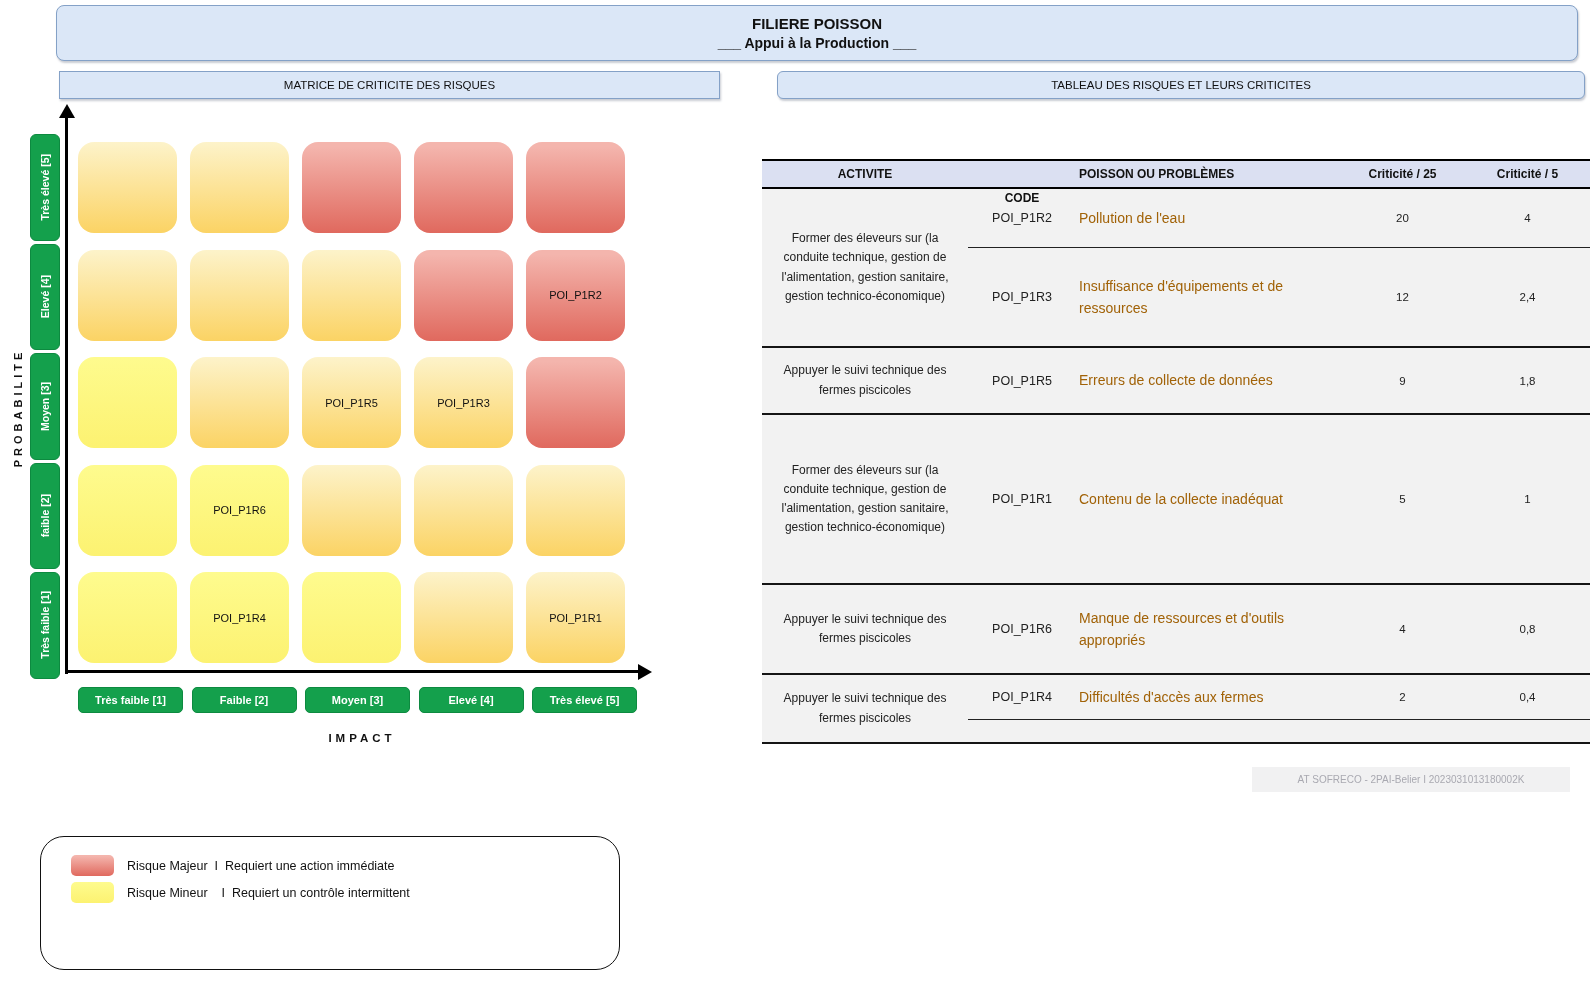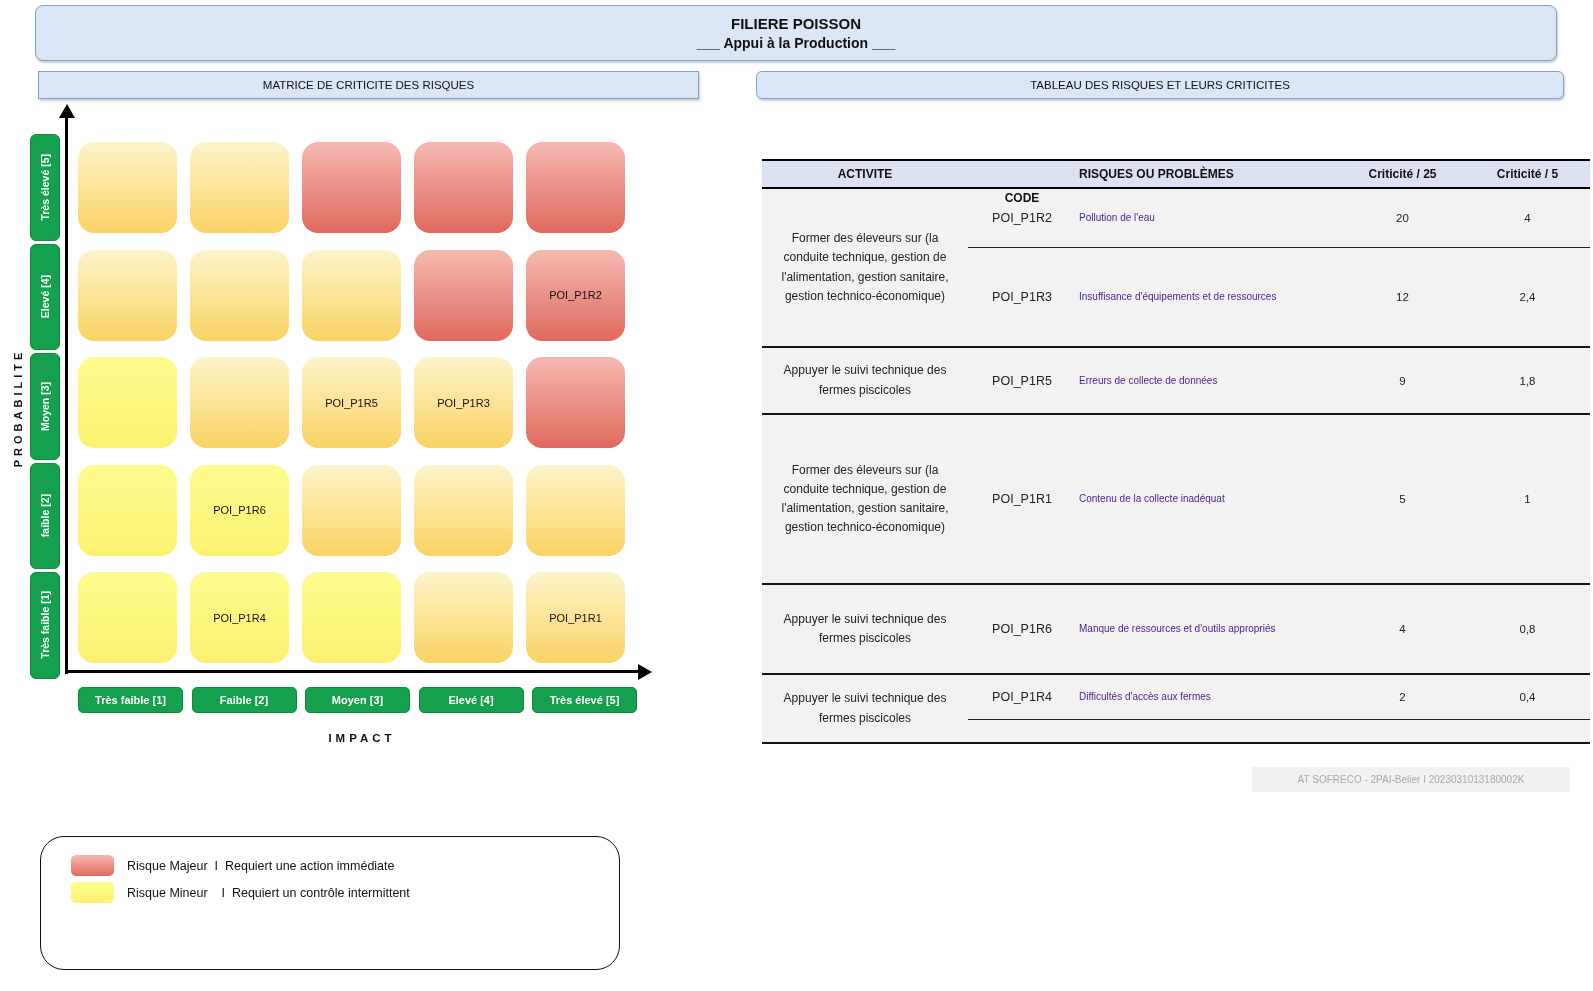--- a/index.html
+++ b/index.html
@@ -2,21 +2,21 @@
 <html><head>
 <meta charset="utf-8">
 <style>
   html,body{margin:0;padding:0;background:#fff;}
   #stage{position:relative;width:1593px;height:991px;background:#fff;
          font-family:"Liberation Sans",sans-serif;color:#111;overflow:hidden;}
 
   
   .bluebar{position:absolute;background:#dbe7f7;border:1px solid #84a1c7;border-radius:8px;
            box-shadow:1px 2px 2px rgba(100,110,130,.35);display:flex;flex-direction:column;
-           align-items:center;justify-content:center;}
+           align-items:center;justify-content:center;margin-left:21px;}
   #title-bar{left:35px;top:5px;width:1520px;height:54px;}
   #title-bar .t1{font-size:15px;font-weight:bold;}
   #title-bar .t2{font-size:14px;font-weight:bold;margin-top:3px;}
   #matrix-header{left:38px;top:71px;width:659px;height:26px;border-radius:0;font-size:11.5px;}
   #table-header-bar{left:756px;top:71px;width:806px;height:26px;border-radius:6px;font-size:11.5px;}
 
   
   #prob-label{position:absolute;left:-62px;top:402px;width:160px;text-align:center;
               transform:rotate(-90deg);font-size:11px;font-weight:bold;letter-spacing:4px;white-space:nowrap;}
   #y-labels{position:absolute;left:30px;top:134px;display:flex;flex-direction:column;gap:3px;}
@@ -61,22 +61,22 @@
   .c3{width:125px;text-align:center;}
   .c4{width:125px;text-align:center;}
   #table-body{background:#f2f2f2;}
   .group{display:flex;border-bottom:2.2px solid #151515;}
   .act{width:206px;display:flex;align-items:center;justify-content:center;text-align:center;
        font-size:12px;line-height:1.6;padding:6px 8px;box-sizing:border-box;color:#222;}
   .rows{width:622px;display:flex;flex-direction:column;}
   .trow{display:flex;align-items:center;}
   .trow.divided,.spacer.divided{border-top:1.5px solid #222;}
   .td-code{width:108px;text-align:center;font-size:12.5px;color:#222;}
-  .td-risk{width:264px;text-align:left;font-size:10px;line-height:1.6;padding:2px 10px 2px 3px;
-           box-sizing:border-box;color:#4c1d95;}
+  .td-risk{width:264px;text-align:left;font-size:14px;line-height:1.6;padding:2px 10px 2px 3px;
+           box-sizing:border-box;color:#a16207;}
   .td-c25{width:125px;text-align:center;font-size:11.5px;color:#222;}
   .td-c5{width:125px;text-align:center;font-size:11.5px;color:#222;}
   .group:nth-of-type(1) .trow:nth-of-type(1){height:58px;}
   .group:nth-of-type(1) .trow:nth-of-type(2){height:98px;}
   .group:nth-of-type(2) .trow{height:65px;}
   .group:nth-of-type(3) .trow{height:168px;}
   .group:nth-of-type(4) .trow{height:88px;}
   .group:nth-of-type(5) .trow{height:44px;}
   .group:nth-of-type(5) .spacer{height:22px;}
 
@@ -165,21 +165,21 @@
           <span class="leg-swatch lv-minor"></span>
           <span class="leg-text">Risque Mineur    I  Requiert un contrôle intermittent</span>
         </div>
       </div>
   </div>
 
   <div id="risk-table">
     <div id="table-head">
         <div class="c0">ACTIVITE</div>
         <div class="c1">CODE</div>
-        <div class="c2">RISQUES OU PROBLÈMES</div>
+        <div class="c2">POISSON OU PROBLÈMES</div>
         <div class="c3">Criticité / 25</div>
         <div class="c4">Criticité / 5</div>
       </div>
     <div id="table-body">
         <div class="group">
           <div class="act">Former des éleveurs sur (la conduite technique, gestion de l'alimentation, gestion sanitaire, gestion technico-économique)</div>
           <div class="rows">
             <div class="trow">
               <div class="td-code">POI_P1R2</div>
               <div class="td-risk">Pollution de l'eau</div>

